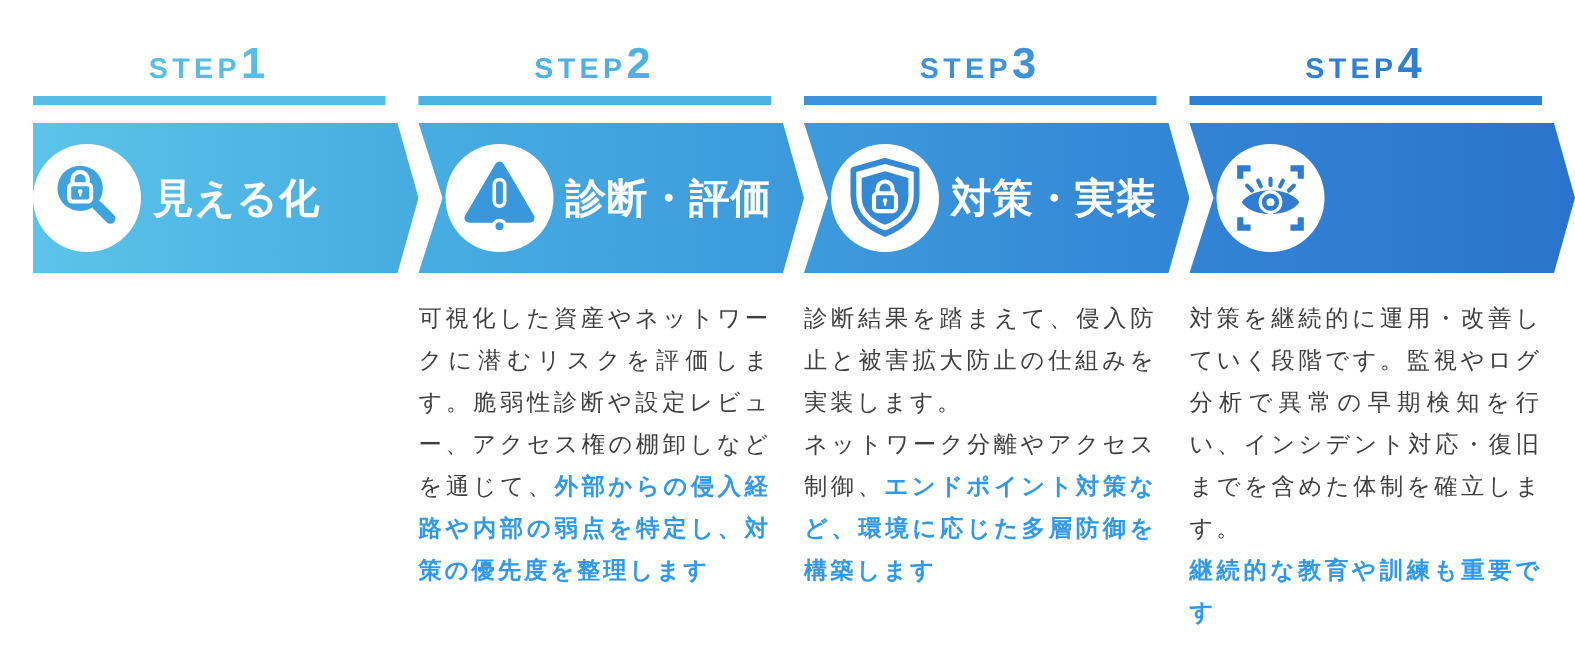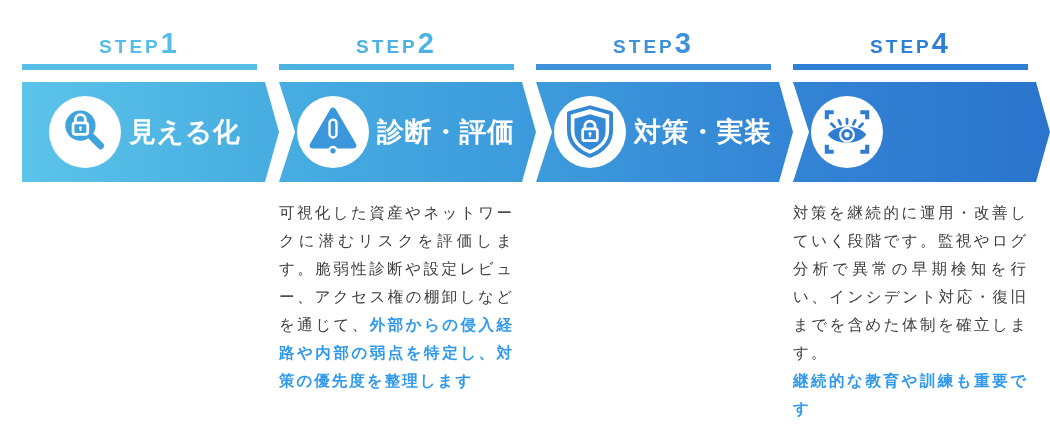--- a/index.html
+++ b/index.html
@@ -18,21 +18,21 @@
     color:var(--accent);font-weight:700;letter-spacing:3px;line-height:1;
   }
   .step-word{font-size:19px;padding-bottom:2px;}
   .step-num{font-size:29px;}
   .step-underline{height:6px;background:var(--accent);margin-top:6px;}
   .banner{
     position:relative;margin-top:12px;height:100px;width:calc(100% + 22px);
     background:linear-gradient(90deg,var(--g1),var(--g2));
     display:flex;align-items:center;
     clip-path:polygon(0 0, calc(100% - 14px) 0, 100% 50%, calc(100% - 14px) 100%, 0 100%);
-    padding-left:27px;box-sizing:border-box;
+    padding-left:0;box-sizing:border-box;
   }
   .banner.notched{
     clip-path:polygon(0 0, calc(100% - 14px) 0, 100% 50%, calc(100% - 14px) 100%, 0 100%, 16px 50%);
     padding-left:18px;
   }
   .icon-circle{
     width:72px;height:72px;border-radius:50%;background:#fff;flex:none;
     display:flex;align-items:center;justify-content:center;color:var(--icon);
   }
   .icon-circle .icon{display:block;width:66px;height:66px;}
@@ -110,20 +110,21 @@
                 <path d="M36 16.5 L53 21.5 V34.5 C53 45 46 51.5 36 55.5 C26 51.5 19 45 19 34.5 V21.5 Z" fill="currentColor"></path>
                 <path d="M30.5 32.5 V29.5 a5.5 5.5 0 0 1 11 0 V32.5" stroke="#fff" stroke-width="3" fill="none" stroke-linecap="round"></path>
                 <rect x="28" y="32.5" width="16" height="13" rx="2.5" fill="none" stroke="#fff" stroke-width="3"></rect>
                 <circle cx="36" cy="37.8" r="1.7" fill="#fff"></circle>
                 <rect x="35.2" y="37.8" width="1.7" height="3.8" fill="#fff"></rect>
               </svg>
             </span>
       </span>
       <span class="banner-title">対策・実装</span>
     </div>
+    <p class="step-desc"><span class="plain">診断結果を踏まえて、侵入防止と被害拡大防止の仕組みを実装します。</span><br><span class="plain">ネットワーク分離やアクセス制御、</span><span class="hl">エンドポイント対策など、環境に応じた多層防御を構築します</span></p>
   </div>
 
   <div class="step-col" style="--accent: #2F80D4; --g1: #3384D5; --g2: #2B74CD; --icon: #2F7CD0;">
     <div class="step-head">
       <span class="step-word">STEP</span>
           <span class="step-num">4</span>
     </div>
     <div class="step-underline"></div>
     <div class="banner notched">
       <span class="icon-circle">

